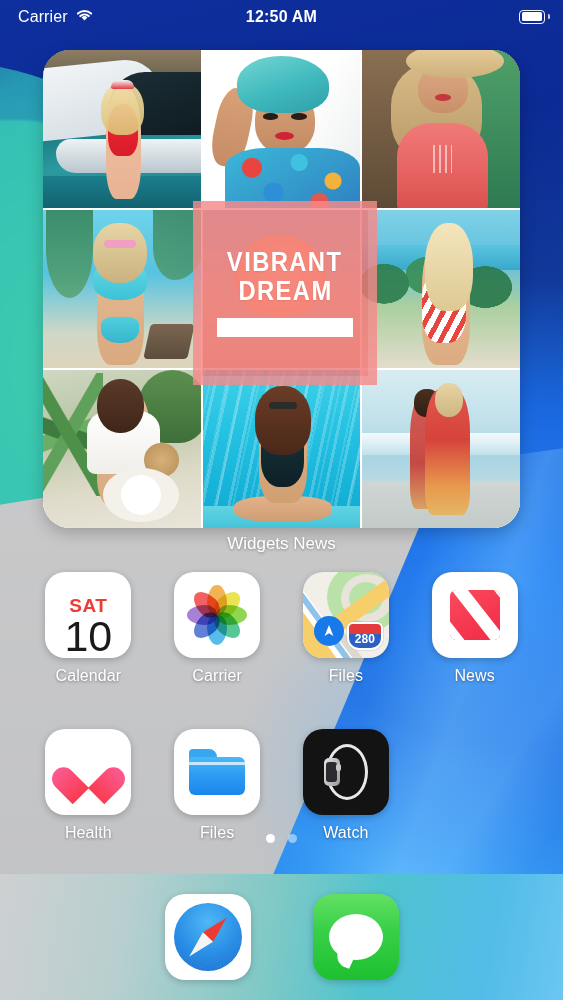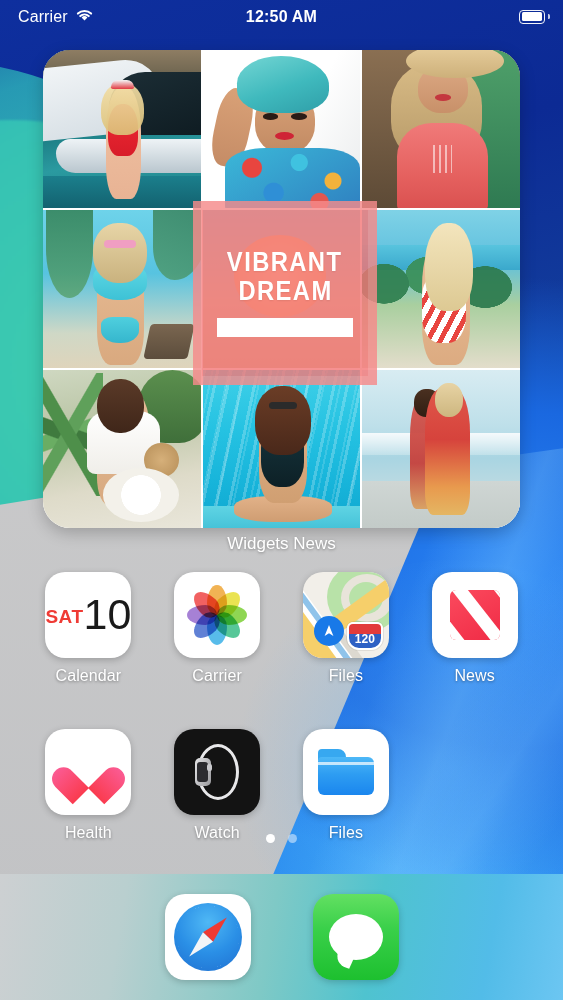--- a/index.html
+++ b/index.html
@@ -229,21 +229,21 @@
     position:relative; width:86px; height:86px; border-radius:20px;
     overflow:hidden; background:#fff;
     box-shadow:0 2px 7px rgba(0,0,0,.22);
   }
   .app-label {
     margin-top:9px; color:#fff; font-size:16px; letter-spacing:.1px;
     text-shadow:0 1px 3px rgba(0,0,0,.4);
   }
 
   
-  .ic-cal { background:#fff; display:flex; flex-direction:row; align-items:center; justify-content:center; }
+  .ic-cal { background:#fff; display:flex; flex-direction:column; align-items:center; justify-content:flex-end; }
   .cal-dow { color:#ef3b35; font-size:19px; font-weight:bold; letter-spacing:.5px; margin-top:4px; }
   .cal-day { color:#1a1a1a; font-size:43px; font-weight:300; line-height:.97; margin-top:-1px; }
 
   
   .ic-photos { background:#fff; }
   .pw { position:absolute; left:50%; top:50%; width:54px; height:54px; transform:translate(-50%,-50%); }
   .petal {
     position:absolute; left:50%; top:50%; width:20px; height:30px;
     margin:-30px 0 0 -10px; border-radius:50% 50% 50% 50% / 62% 62% 38% 38%;
     transform-origin:50% 100%; opacity:.88; mix-blend-mode:multiply;
@@ -512,21 +512,21 @@
           <div class="m-rdY2"></div>
         <div class="m-rdW"></div>
           <div class="m-rdB"></div>
         <div class="m-arrow">
           <svg width="16" height="16" viewBox="0 0 16 16">
               <path d="M8 2 L12.4 13 L8 10.3 L3.6 13 Z" fill="#fff"></path>
             </svg>
         </div>
         <div class="m-shield">
           <div class="m-shield-top"></div>
-          <span class="m-shield-num">120</span>
+          <span class="m-shield-num">280</span>
         </div>
       </div>
       <div class="app-label">Files</div>
     </div>
 
 
     <div class="app">
       <div class="app-icon ic-news">
         <div class="news-n">
             <i class="news-s1"></i>
@@ -535,45 +535,45 @@
           </div>
       </div>
       <div class="app-label">News</div>
     </div>
 
     <div class="app">
       <div class="app-icon ic-health">
         <div class="heart"></div>
       </div>
       <div class="app-label">Health</div>
+    </div>
+
+    <div class="app">
+      <div class="app-icon ic-files">
+        <div class="folder">
+          <div class="fold-tab"></div>
+            <div class="fold-body"></div>
+            <div class="fold-line"></div>
+        </div>
+      </div>
+      <div class="app-label">Files</div>
     </div>
 
     <div class="app">
       <div class="app-icon ic-watch">
         <div class="wt">
             <div class="wt-band"></div>
             <div class="wt-case"></div>
             <div class="wt-face"></div>
             <div class="wt-crown"></div>
           </div>
       </div>
       <div class="app-label">Watch</div>
     </div>
 
-    <div class="app">
-      <div class="app-icon ic-files">
-        <div class="folder">
-          <div class="fold-tab"></div>
-            <div class="fold-body"></div>
-            <div class="fold-line"></div>
-        </div>
-      </div>
-      <div class="app-label">Files</div>
-    </div>
-
   </div>
 
   <div id="dots">
     <span class="dot on"></span>
     <span class="dot off"></span>
   </div>
 
   <div id="dock">
     <div class="dock-icon ic-safari">
       <div class="saf">

